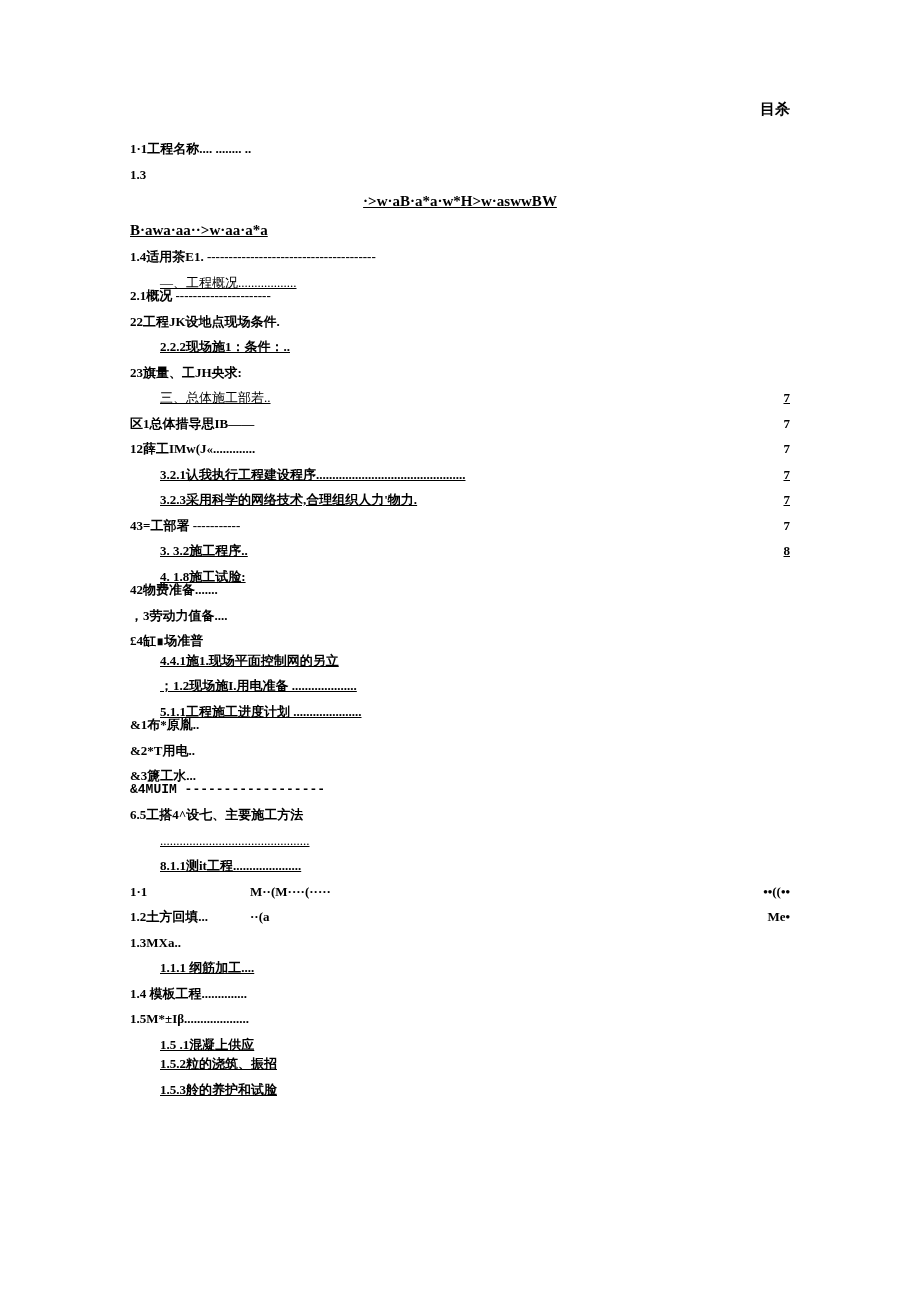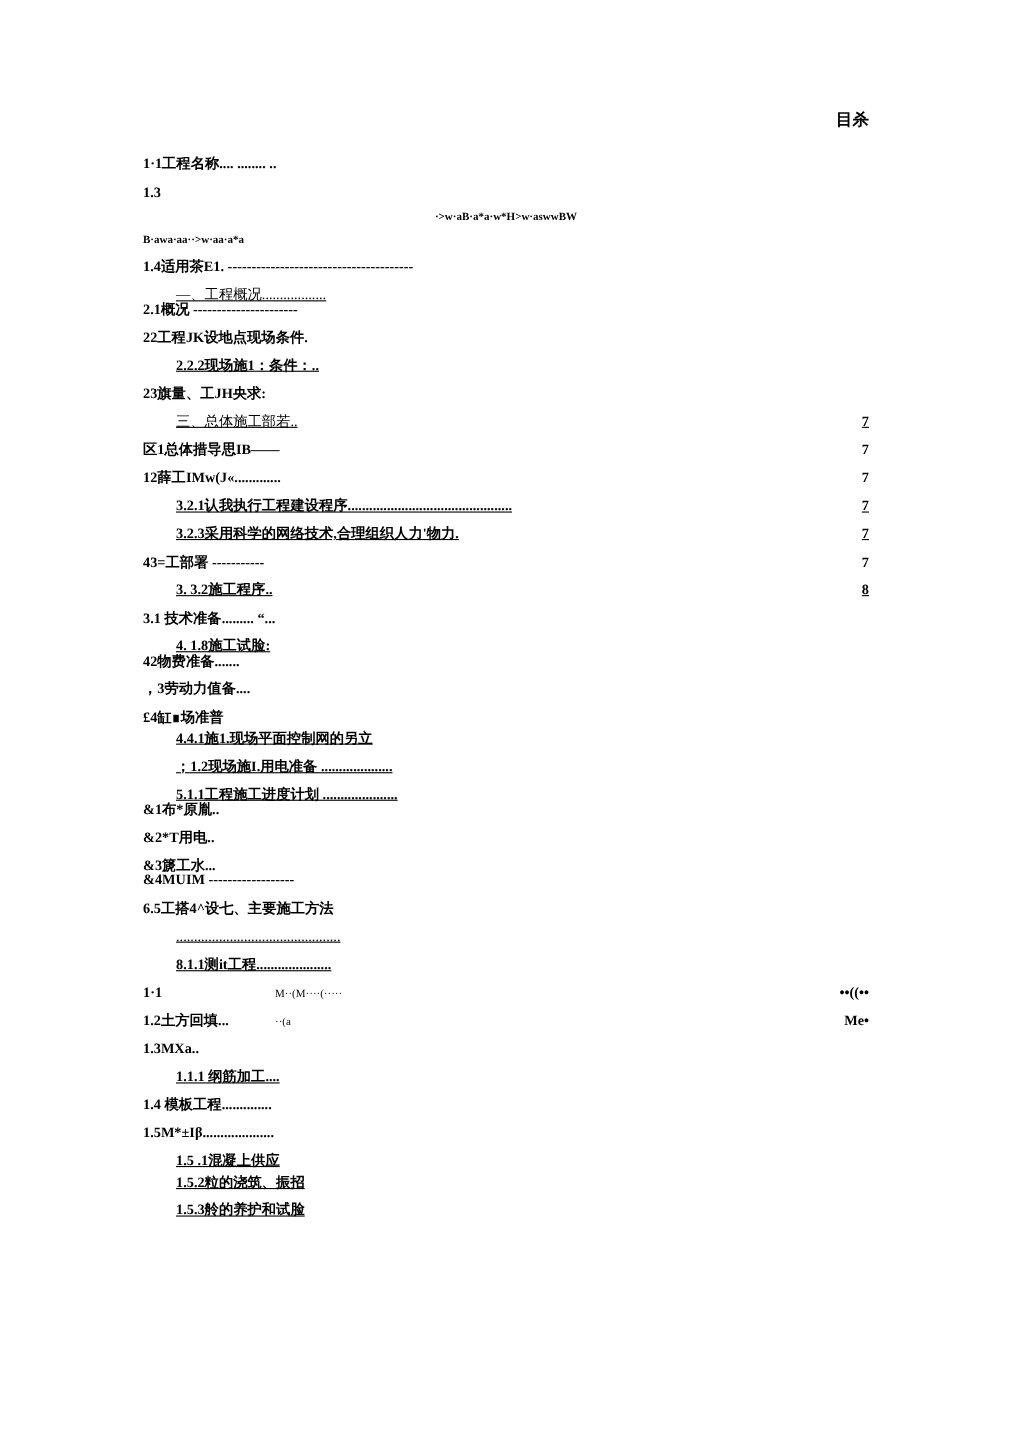--- a/index.html
+++ b/index.html
@@ -31,34 +31,35 @@
     .toc-line .page {
       text-align: right;
       min-width: 20px;
       font-weight: bold;
       font-family: "Times New Roman", serif;
     }
     .indent1 { padding-left: 30px; text-decoration: underline; }
     .garble {
       font-family: "Times New Roman", serif;
       font-weight: bold;
-      font-size: 10px;
+      font-size: 15px;
       line-height: 1.5;
       margin-bottom: 6px;
+      text-decoration: underline;
     }
     .center-garble { text-align: center; }
     .row-split {
       display: flex;
       justify-content: flex-start;
       align-items: baseline;
     }
     .row-split .mid {
       font-family: "Times New Roman", serif;
-      font-weight: normal;
-      font-size: 10px;
+      font-weight: bold;
+      font-size: 13px;
     }
     .row-split .right {
       font-family: "Times New Roman", serif;
       font-weight: bold;
       font-size: 13px;
     }
   </style>
 </head>
 <body>
 
@@ -135,25 +136,20 @@
     <div class="toc-line bold">
       <span class="label">43=工部署 -----------</span>
       <span class="fill"></span>
       <span class="page">7</span>
     </div>
     <div class="toc-line indent1 bold">
       <span class="label">3. 3.2施工程序..</span>
       <span class="fill"></span>
       <span class="page">8</span>
     </div>
-    <div class="toc-line bold">
-      <span class="label">3.1 技术准备......... “...</span>
-      <span class="fill"></span>
-      <span class="page"></span>
-    </div>
     <div class="toc-line indent1 bold">
       <span class="label">4. 1.8施工试脸:</span>
       <span class="fill"></span>
       <span class="page"></span>
     </div>
     <div class="toc-line bold" style="margin-top:-12px;">
       <span class="label">42物费准备.......</span>
       <span class="fill"></span>
       <span class="page"></span>
     </div>
@@ -190,21 +186,21 @@
     <div class="toc-line bold">
       <span class="label">&amp;2*T用电..</span>
       <span class="fill"></span>
       <span class="page"></span>
     </div>
     <div class="toc-line bold">
       <span class="label">&amp;3篪工水...</span>
       <span class="fill"></span>
       <span class="page"></span>
     </div>
-    <div class="toc-line bold" style="margin-top:-12px;">
+    <div class="toc-line bold" style="margin-top:-12px;font-family:Liberation Mono, monospace;">
       <span class="label">&amp;4MUIM ------------------</span>
       <span class="fill"></span>
       <span class="page"></span>
     </div>
     <div class="toc-line bold">
       <span class="label">6.5工搭4^设七、主要施工方法</span>
       <span class="fill"></span>
       <span class="page"></span>
     </div>
     <div class="toc-line indent1">

